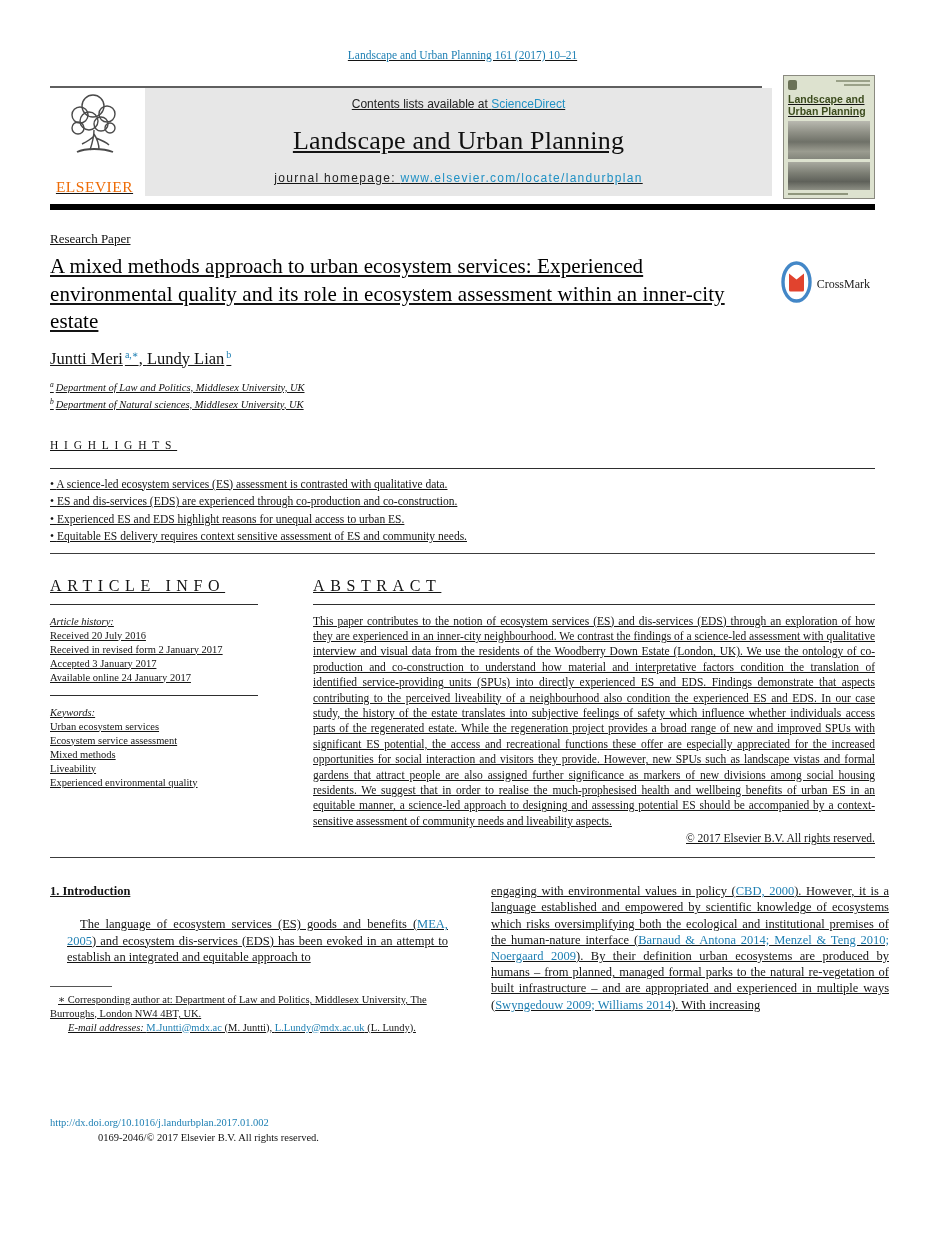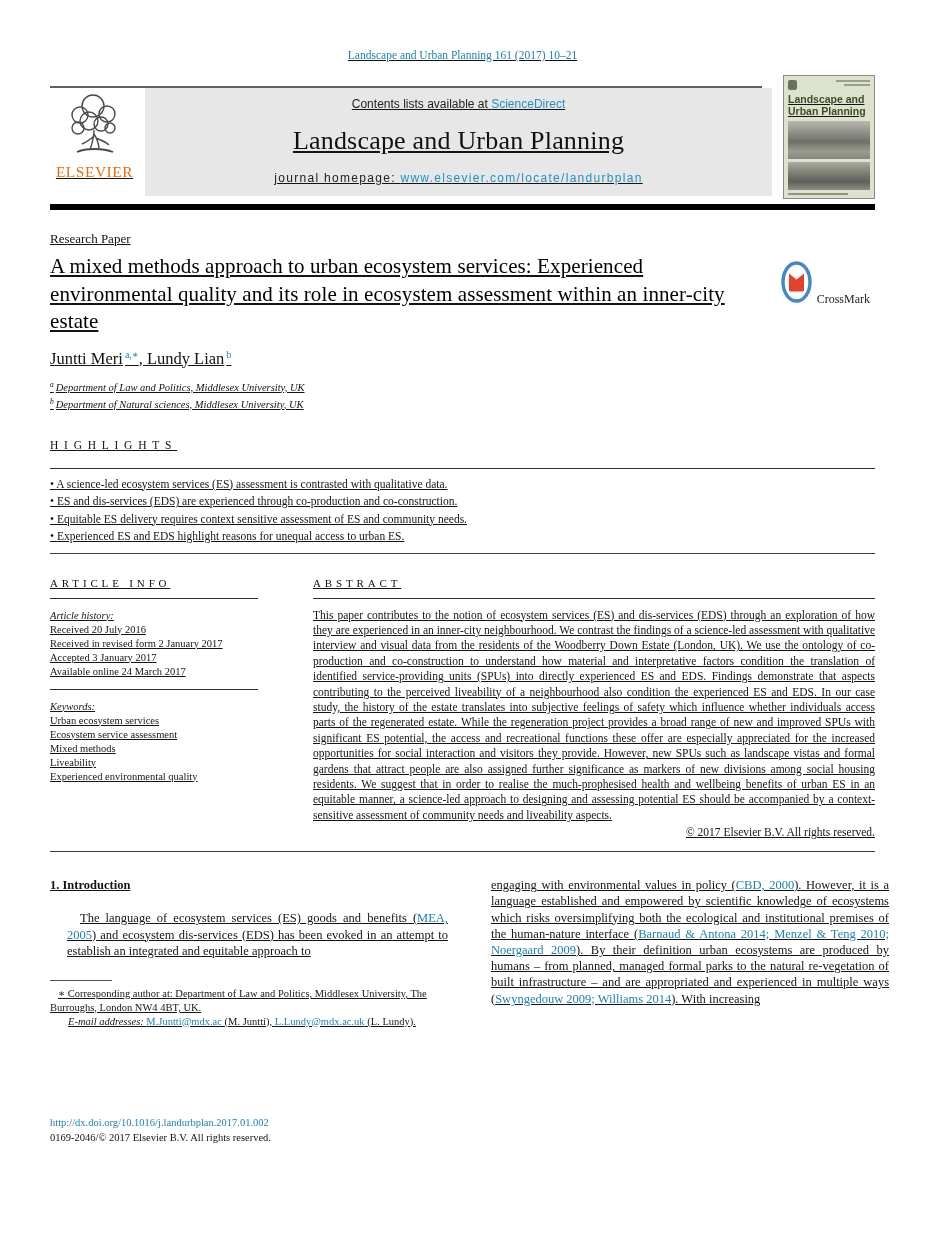--- a/index.html
+++ b/index.html
@@ -14,21 +14,21 @@
   body{font-family:"Liberation Serif","DejaVu Serif",serif;color:var(--ink);}
   .page{position:relative;width:925px;height:1234px;margin:0 auto;background:#fff;overflow:hidden;}
   .content{padding:0 50px;text-decoration:underline;}
 
   
   .citation{padding-top:49px;text-align:center;font-size:11.5px;color:var(--link);}
 
   
   .top-rule{margin-top:25px;border-top:2px solid #5f5f5f;width:712px;}
   .header-row{display:flex;align-items:stretch;height:108px;}
-  .logo-col{width:95px;display:flex;flex-direction:column;align-items:center;justify-content:flex-start;padding:2px 6px 0 0;}
+  .logo-col{width:95px;display:flex;flex-direction:column;align-items:center;justify-content:space-between;padding:2px 6px 0 0;}
   .logo-col svg{display:block;}
   .elsevier-word{font-size:15.5px;letter-spacing:0.5px;color:var(--orange);margin-top:1px;font-family:"Liberation Serif",serif;}
   .graybox{flex:1;background:#e7e7e7;display:flex;flex-direction:column;justify-content:space-between;padding:9px 10px 11px;}
   .contents-line{text-align:center;font-family:"Liberation Sans","DejaVu Sans",sans-serif;font-size:12px;color:#222;}
   .contents-line .seg-link{color:var(--sd-link);}
   .journal-title{text-align:center;font-size:26px;color:#101010;letter-spacing:0.2px;}
   .homepage-line{text-align:center;font-family:"Liberation Sans","DejaVu Sans",sans-serif;font-size:12px;letter-spacing:1.3px;color:#222;}
   .homepage-line .seg-link{color:var(--sd-link);}
   .cover{width:92px;height:124px;margin-left:11px;position:relative;top:-13px;background:#dde2cf;border:1px solid #8a8a80;padding:4px 4px 3px;display:flex;flex-direction:column;}
   .cover-toprow{display:flex;justify-content:space-between;align-items:flex-start;margin-bottom:2px;}
@@ -39,41 +39,41 @@
   .cover-title{font-family:"Liberation Sans","DejaVu Sans",sans-serif;font-weight:bold;font-size:10.5px;line-height:1.12;color:#3c4c1e;margin:2px 0 3px;}
   .cover-photo1{height:40px;background:linear-gradient(180deg,#b9b9b0 0%,#8f9086 30%,#6f7168 55%,#9b9c90 80%,#84867c 100%);}
   .cover-photo2{margin-top:3px;height:29px;background:linear-gradient(180deg,#a9aaa0 0%,#7c7e74 40%,#5f615a 70%,#8d8f84 100%);}
   .cover-caption{margin-top:3px;height:2px;width:60px;background:#8f967c;}
   .black-bar{margin-top:8px;height:6px;background:#000;}
 
   
   .type-label{margin-top:21px;font-size:13px;color:#111;}
   .title-wrap{position:relative;margin-top:6px;}
   .paper-title{font-size:21px;line-height:27.5px;color:#000;width:715px;letter-spacing:0.1px;}
-  .crossmark{position:absolute;right:5px;top:8px;display:flex;align-items:flex-end;gap:5px;}
+  .crossmark{position:absolute;right:5px;top:8px;display:flex;align-items:center;gap:5px;}
   .crossmark-label{font-size:12px;color:#222;}
 
   
   .authors-line{margin-top:13px;font-size:16.5px;color:#111;}
   .seg-suplink{color:var(--link);font-size:10px;vertical-align:6px;margin-left:2px;}
   .seg-sup{font-size:7.5px;vertical-align:4px;margin-right:2px;}
   .affiliations{margin-top:9px;font-size:10.5px;font-style:italic;line-height:14px;color:#111;}
 
   
   .hl-heading{margin-top:27px;font-size:11.5px;letter-spacing:0.5em;color:#111;}
   .hl-rule{margin-top:17px;border-top:1.5px solid #2e2e2e;}
   .hl-list{margin-top:7px;font-size:11.5px;line-height:17.5px;}
   .hl-item::before{content:"\2022  ";}
   .section-rule{margin-top:7px;border-top:1.5px solid var(--rule-dark);}
 
   
   .info-grid{display:flex;margin-top:23px;}
   .info-col{width:208px;flex:none;}
   .abs-col{margin-left:55px;flex:1;}
-  .small-heading{font-size:11px;letter-spacing:0.35em;color:#111;white-space:nowrap;}
+  .small-heading{font-size:16px;letter-spacing:0.35em;color:#111;white-space:nowrap;}
   .heading-rule{margin-top:9px;border-top:1.2px solid #2e2e2e;}
   .info-label{margin-top:10px;font-size:10.5px;font-style:italic;line-height:14px;}
   .info-list{font-size:10.5px;line-height:14px;}
   .info-divider{margin-top:10px;border-top:1.2px solid #2e2e2e;}
   .abs-text{margin-top:9px;font-size:11.5px;line-height:15.4px;text-align:justify;}
   .abs-copyright{margin-top:3px;font-size:11.5px;text-align:right;}
 
   
   .body-grid{display:flex;margin-top:25px;gap:43px;}
   .body-col{width:398px;flex:none;font-size:12.5px;line-height:16.2px;text-align:justify;}
@@ -84,21 +84,21 @@
 
   
   .footnote{margin-top:21px;font-size:10.5px;line-height:13.8px;text-align:left;}
   .fn-sep{border-top:1.2px solid #555;width:62px;margin-bottom:6px;}
   .fn-line1{text-indent:8px;}
   .fn-line2{text-indent:18px;}
 
   
   .footer{position:absolute;left:50px;top:1116px;font-size:10.5px;line-height:14px;}
   .footer-doi{color:var(--link);}
-  .footer-issn{margin-top:1px;color:#111;}
+  .footer-issn{margin-top:1px;color:#111;margin-left:48px;}
 </style>
 </head>
 <body>
 
 <div class="page">
   <div class="content">
 
     <div class="citation">Landscape and Urban Planning 161 (2017) 10–21</div>
 
     <div class="top-rule"></div>
@@ -166,36 +166,36 @@
     <div class="affiliations">
       <div><span class="seg-sup">a</span><span>Department of Law and Politics, Middlesex University, UK</span></div>
       <div><span class="seg-sup">b</span><span>Department of Natural sciences, Middlesex University, UK</span></div>
     </div>
 
     <div class="hl-heading">HIGHLIGHTS</div>
     <div class="hl-rule"></div>
     <div class="hl-list">
         <div class="hl-item">A science-led ecosystem services (ES) assessment is contrasted with qualitative data.</div>
         <div class="hl-item">ES and dis-services (EDS) are experienced through co-production and co-construction.</div>
+        <div class="hl-item">Experienced ES and EDS highlight reasons for unequal access to urban ES.</div>
         <div class="hl-item">Equitable ES delivery requires context sensitive assessment of ES and community needs.</div>
-        <div class="hl-item">Experienced ES and EDS highlight reasons for unequal access to urban ES.</div>
       </div>
 
     <div class="section-rule"></div>
 
     <div class="info-grid">
       <div class="info-col">
         <div class="small-heading">ARTICLE INFO</div>
         <div class="heading-rule"></div>
         <div class="info-label">Article history:</div>
         <div class="info-list">
             <div class="history-item">Received 20 July 2016</div>
             <div class="history-item">Received in revised form 2 January 2017</div>
             <div class="history-item">Accepted 3 January 2017</div>
-            <div class="history-item">Available online 24 March 2017</div>
+            <div class="history-item">Available online 24 January 2017</div>
           </div>
         <div class="info-divider"></div>
         <div class="info-label">Keywords:</div>
         <div class="info-list">
             <div class="keyword-item">Urban ecosystem services</div>
             <div class="keyword-item">Ecosystem service assessment</div>
             <div class="keyword-item">Mixed methods</div>
             <div class="keyword-item">Liveability</div>
             <div class="keyword-item">Experienced environmental quality</div>
           </div>

